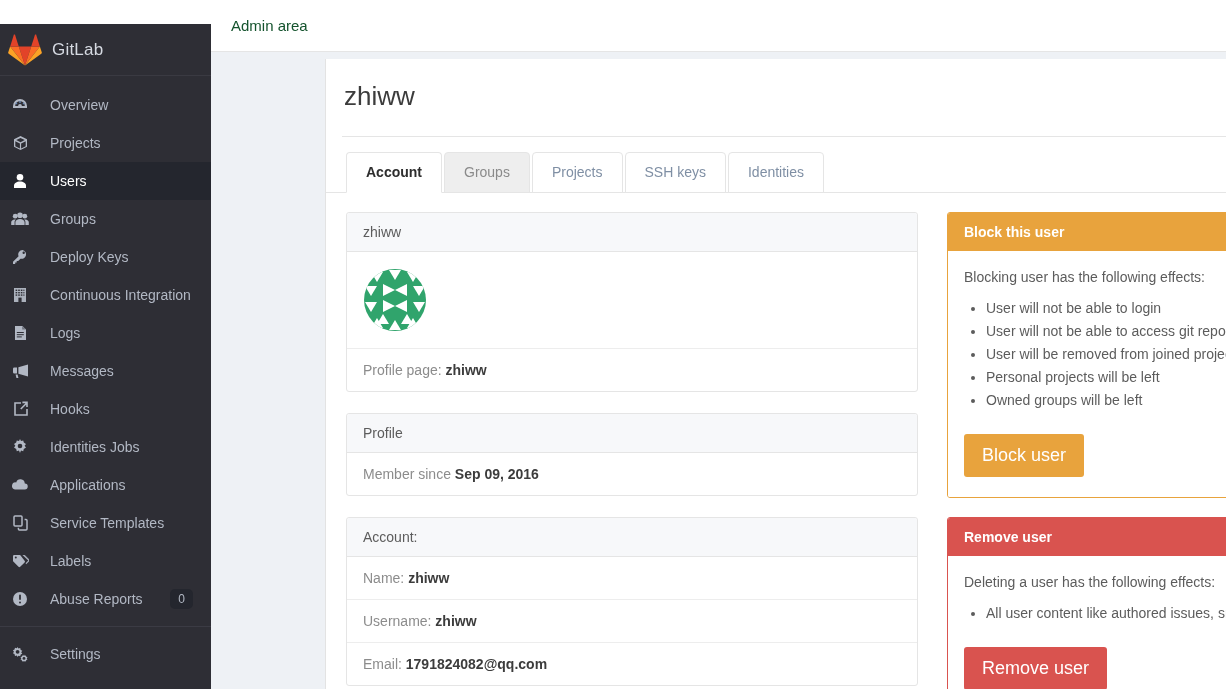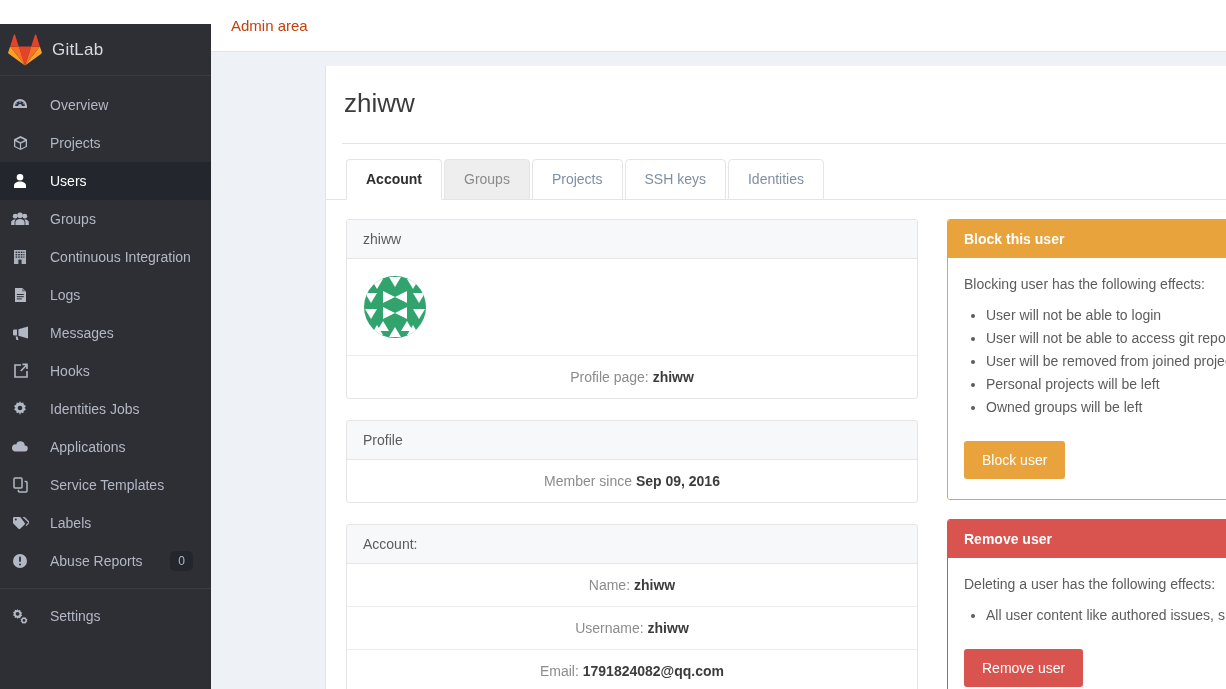--- a/index.html
+++ b/index.html
@@ -54,25 +54,25 @@
   
   .main {
     flex: 1; height: 689px; display: flex; flex-direction: column;
     background: #eef1f5; overflow: hidden;
   }
   .topbar {
     height: 52px; min-height: 52px;
     background: #fff; border-bottom: 1px solid #e5e5e5;
     display: flex; align-items: center; padding-left: 20px;
   }
-  .topbar-title { font-size: 15px; color: #c2410c; }
+  .topbar-title { font-size: 15px; color: #14532d; }
 
   .content-wrap {
     flex: 1; overflow: hidden; position: relative;
-    padding-left: 114px; padding-top: 14px;
+    padding-left: 114px; padding-top: 7px;
   }
   .panel {
     background: #fff;
     border: 1px solid #e3e3e3;
     border-top: none; border-bottom: none;
     width: 1112px; min-height: 700px;
     padding: 0 20px;
     position: relative;
   }
   .page-title {
@@ -112,21 +112,20 @@
     background: #fff; margin-bottom: 21px;
   }
   .card-head {
     background: #f7f8fa; border-bottom: 1px solid #e5e5e5;
     padding: 11px 16px; font-size: 14px; color: #5c5c5c;
     border-radius: 3px 3px 0 0;
   }
   .card-row {
     padding: 13px 16px; font-size: 14px; color: #8c8c8c;
     border-bottom: 1px solid #ededed;
-    text-align: center;
   }
   .card-row:last-child { border-bottom: none; }
   .card-row b { color: #3c3c3c; font-weight: bold; }
   .avatar-row { padding: 16px; border-bottom: 1px solid #ededed; }
 
   
   .identicon { width: 64px; height: 64px; display: block; }
 
   
   .apanel { border-radius: 3px; overflow: hidden; margin-bottom: 19px; }
@@ -140,21 +139,21 @@
   }
   .apanel-body { background: #fff; padding: 18px 16px 20px; }
   .apanel-body p { font-size: 14px; color: #5c5c5c; margin-bottom: 12px; }
   .apanel-body ul { margin: 0 0 0 22px; }
   .apanel-body li {
     font-size: 14px; color: #5c5c5c; line-height: 23px;
     white-space: nowrap;
   }
   .btn {
     display: inline-block; margin-top: 22px;
-    padding: 11px 18px; font-size: 14px; color: #fff;
+    padding: 11px 18px; font-size: 18px; color: #fff;
     border: none; border-radius: 3px; cursor: pointer;
     font-family: "Liberation Sans", sans-serif;
   }
   .btn-warn { background: #e8a33d; }
   .btn-danger { background: #d9534f; }
 </style>
 </head>
 <body>
 
 <div class="app">
@@ -212,20 +211,28 @@
           <svg width="18" height="16" viewBox="0 0 18 16" fill="currentColor">
               <circle cx="4.2" cy="5.2" r="2.4"></circle>
               <circle cx="13.8" cy="5.2" r="2.4"></circle>
               <circle cx="9" cy="4.3" r="2.8"></circle>
               <path d="M9 8c-2.6 0-4.6 1.4-4.6 3.2V14h9.2v-2.8C13.6 9.4 11.6 8 9 8zM3.6 8.4C1.7 8.6.2 9.8.2 11.2V14h3.4v-2.8c0-1 .5-2 1.4-2.6a6.7 6.7 0 0 0-1.4-.2zm10.8 0c-.5 0-1 .1-1.4.2.9.6 1.4 1.6 1.4 2.6V14h3.4v-2.8c0-1.4-1.5-2.6-3.4-2.8z"></path>
             </svg>
         </span>
         <span class="lbl">Groups</span>
       </div>
 
+      <div class="nav-item">
+        <span class="ico">
+          <svg width="16" height="16" viewBox="0 0 16 16" fill="currentColor">
+              <path d="M10.6 1a4.4 4.4 0 0 0-4 6.2L1 12.8V15h2.2v-1.5h1.5V12h1.5l2.3-2.3A4.4 4.4 0 1 0 10.6 1zm1.1 3.9a1.2 1.2 0 1 1 0-2.4 1.2 1.2 0 0 1 0 2.4z"></path>
+            </svg>
+        </span>
+        <span class="lbl">Deploy Keys</span>
+      </div>
 
       <div class="nav-item">
         <span class="ico">
           <svg width="14" height="16" viewBox="0 0 14 16" fill="currentColor">
               <path d="M1 1h12v14H1z" opacity=".95"></path>
               <g fill="#2e2e35">
                 <rect x="2.6" y="2.6" width="1.6" height="1.4"></rect>
                 <rect x="5.2" y="2.6" width="1.6" height="1.4"></rect>
                 <rect x="7.8" y="2.6" width="1.6" height="1.4"></rect>
                 <rect x="10.4" y="2.6" width="1" height="1.4"></rect>

